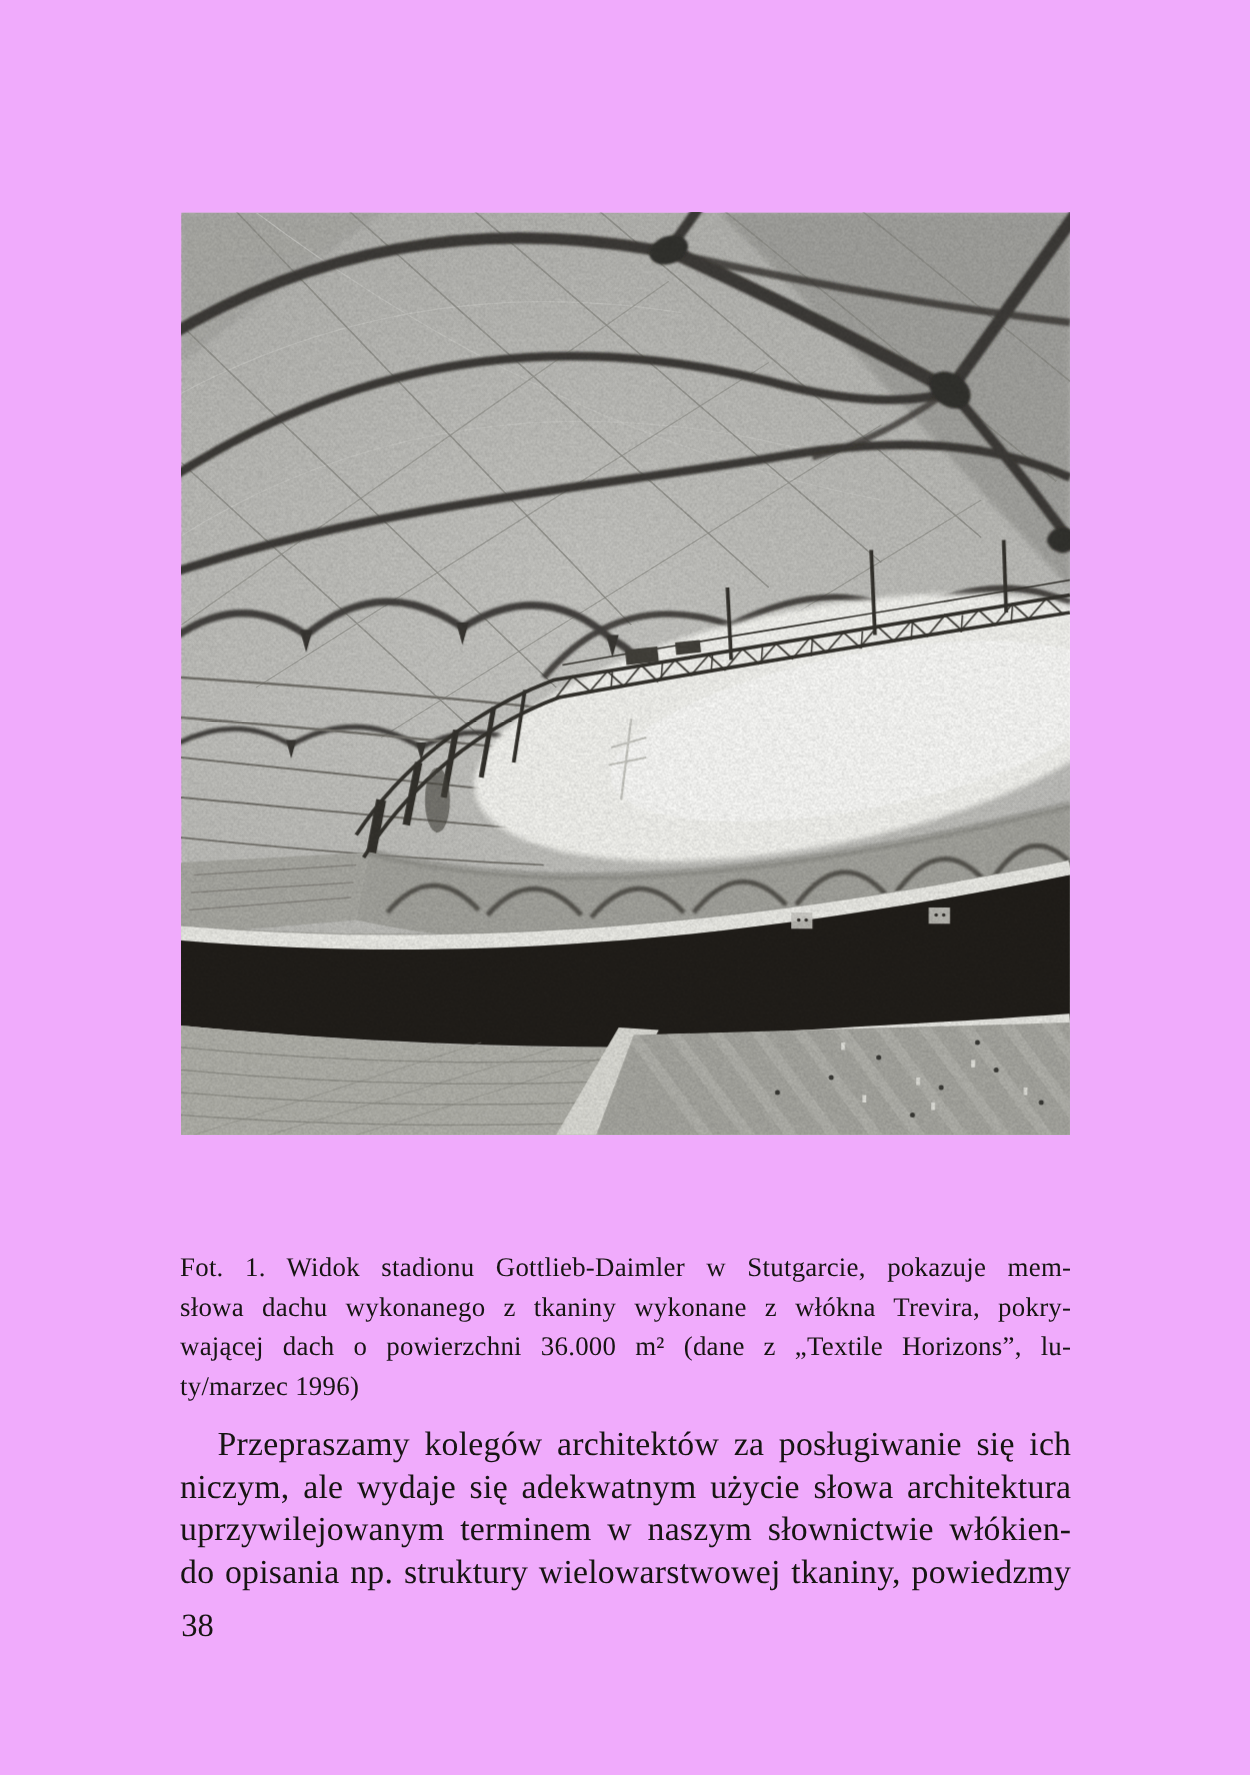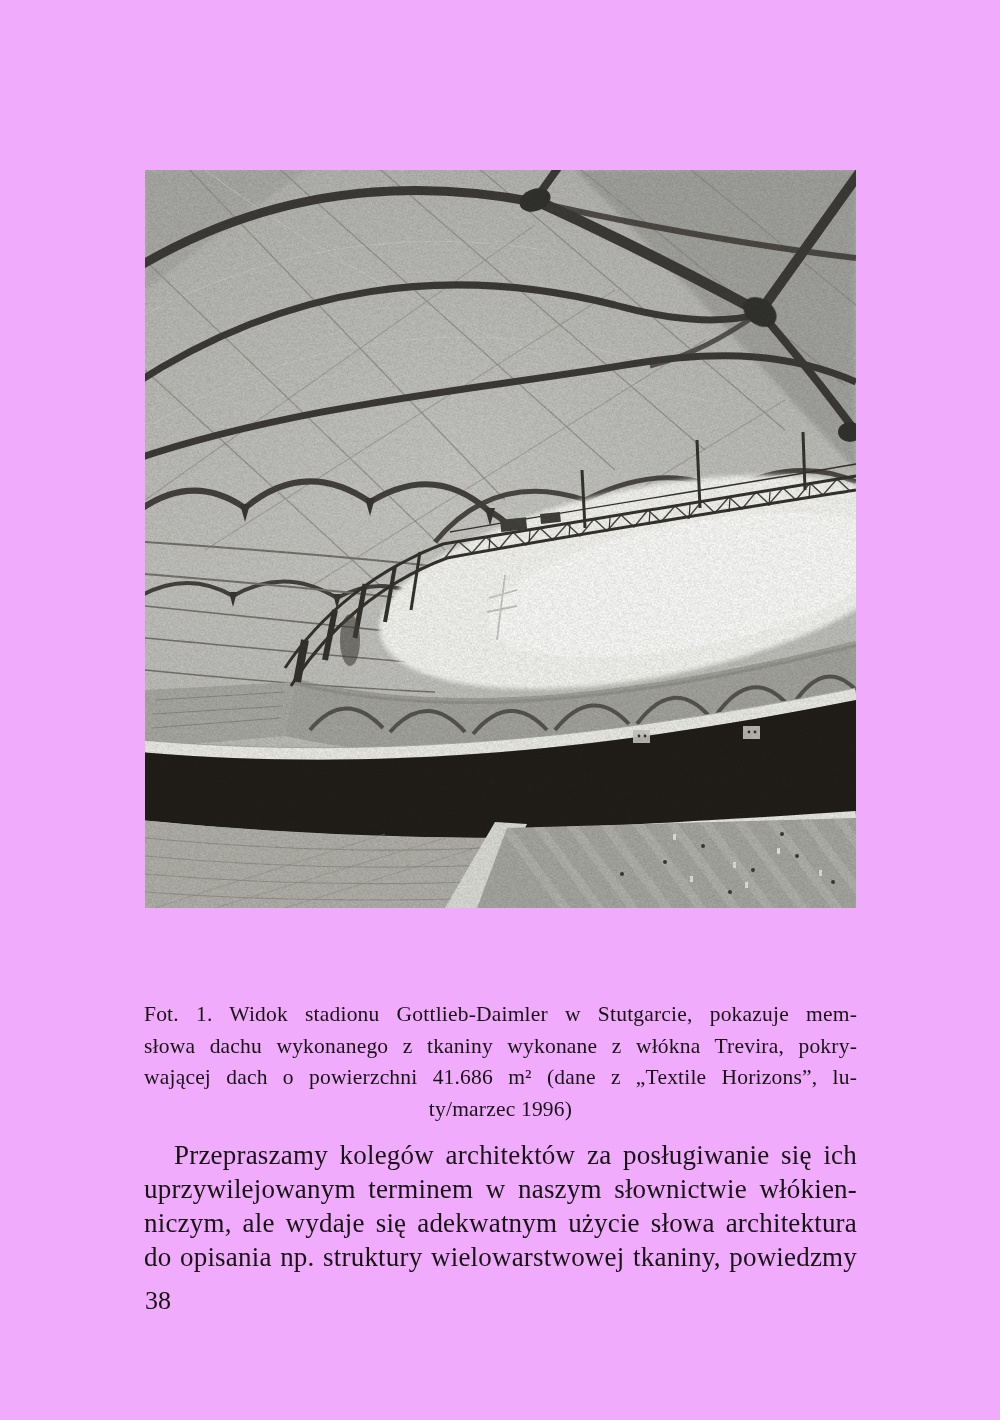--- a/index.html
+++ b/index.html
@@ -29,21 +29,21 @@
     width: 713px;
     font-size: 21.5px;
     line-height: 31.6px;
     letter-spacing: 0.2px;
   }
   .cap-line.just {
     text-align: justify;
     -moz-text-align-last: justify;
     text-align-last: justify;
   }
-  .cap-line.last { text-align: center; }
+  .cap-line.last { text-align: left; }
 
   .body-text {
     position: absolute;
     left: 144px; top: 1138px;
     width: 713px;
     font-size: 27px;
     line-height: 34px;
     letter-spacing: 0.2px;
   }
   .body-line {
@@ -297,26 +297,26 @@
 
         <rect x="0" y="0" width="711" height="738" fill="#000" filter="url(#grainD)" opacity="0.16"></rect>
         <rect x="0" y="0" width="711" height="738" fill="#000" filter="url(#grainC)" opacity="0.07"></rect>
       </g>
     </svg>
   </figure>
 
   <div class="caption">
     <div class="cap-line just">Fot. 1. Widok stadionu Gottlieb-Daimler w Stutgarcie, pokazuje mem-</div>
     <div class="cap-line just">słowa dachu wykonanego z tkaniny wykonane z włókna Trevira, pokry-</div>
-    <div class="cap-line just">wającej dach o powierzchni 41.686 m² (dane z „Textile Horizons”, lu-</div>
+    <div class="cap-line just">wającej dach o powierzchni 36.000 m² (dane z „Textile Horizons”, lu-</div>
     <div class="cap-line last">ty/marzec 1996)</div>
   </div>
 
   <div class="body-text">
     <div class="body-line first">Przepraszamy kolegów architektów za posługiwanie się ich</div>
+    <div class="body-line">niczym, ale wydaje się adekwatnym użycie słowa architektura</div>
     <div class="body-line">uprzywilejowanym terminem w naszym słownictwie włókien-</div>
-    <div class="body-line">niczym, ale wydaje się adekwatnym użycie słowa architektura</div>
     <div class="body-line">do opisania np. struktury wielowarstwowej tkaniny, powiedzmy</div>
   </div>
 
   <div class="page-number">38</div>
 
 </div>
 
 </body></html>

